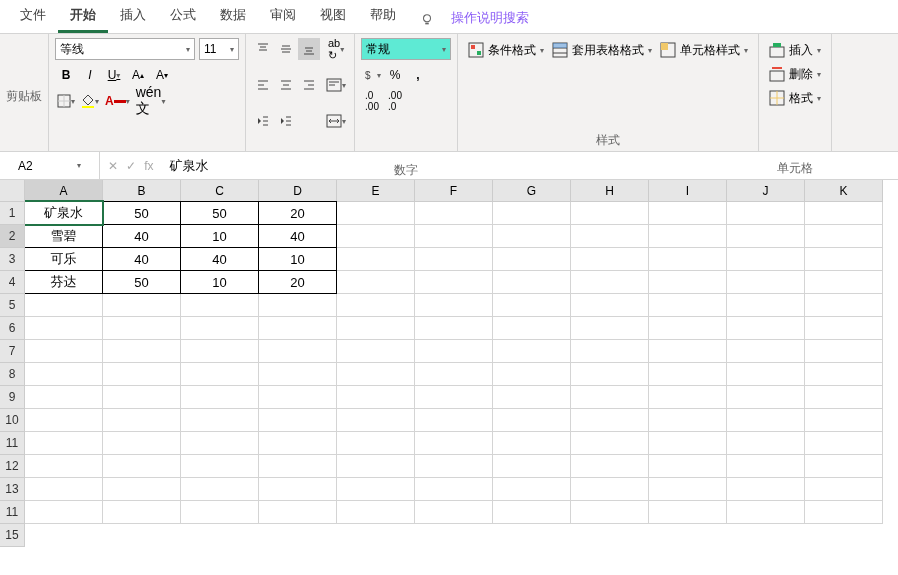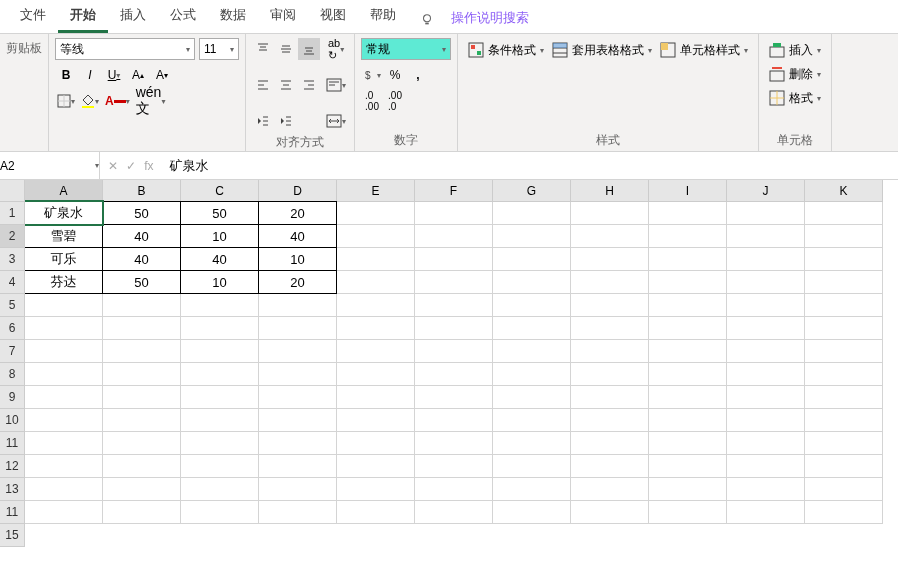--- a/index.html
+++ b/index.html
@@ -8,21 +8,21 @@
 
 .tabs { display: flex; background: #fff; border-bottom: 1px solid #d4d4d4; padding-left: 8px; }
 .tab { padding: 6px 12px; cursor: pointer; color: #404040; font-size: 13px; }
 .tab.active { border-bottom: 3px solid #217346; font-weight: bold; }
 .tab.search { display: flex; align-items: flex-end; gap: 17px; color: #8b5cf6; }
 .bulb { width: 14px; height: 14px; }
 
 
 .ribbon { display: flex; background: #f3f2f1; border-bottom: 1px solid #d4d4d4; height: 118px; }
 .group { border-right: 1px solid #d4d4d4; padding: 4px 6px 2px; display: flex; flex-direction: column; justify-content: space-between; }
-.group-label { text-align: center; color: #666; font-size: 12px; padding-top: 2px; }
+.group-label { text-align: center; color: #666; font-size: 12px; padding-top: 2px; margin-top: 48px; }
 .group-content { display: flex; gap: 4px; flex: 1; }
 
 
 .clipboard-main { display: flex; flex-direction: column; align-items: center; justify-content: center; padding: 0 4px; }
 .paste-icon { width: 28px; height: 32px; }
 .clipboard-side { display: flex; flex-direction: column; gap: 6px; padding: 2px; }
 .mini-icon { width: 16px; height: 16px; cursor: pointer; }
 
 
 .font-top { display: flex; gap: 4px; align-items: center; }
@@ -38,21 +38,21 @@
 .align-row { display: flex; gap: 1px; }
 
 
 .num-combo { border: 1px solid #ababab; background: #5eead4; height: 22px; width: 90px; padding: 0 4px; display: flex; align-items: center; justify-content: space-between; }
 
 
 .style-item, .cell-item { display: flex; align-items: center; gap: 4px; height: 24px; cursor: pointer; padding: 0 4px; white-space: nowrap; }
 
 
 .formula-bar { display: flex; align-items: center; border-bottom: 1px solid #d4d4d4; height: 28px; background: #fff; }
-.name-box { width: 100px; border-right: 1px solid #d4d4d4; height: 100%; display: flex; align-items: center; padding: 0 0; justify-content: space-between; }
+.name-box { width: 100px; border-right: 1px solid #d4d4d4; height: 100%; display: flex; align-items: center; padding: 0 18px; justify-content: space-between; }
 .fx-controls { display: flex; align-items: center; gap: 8px; padding: 0 8px; color: #aaa; }
 .fx-input { flex: 1; padding: 0 8px; font-size: 13px; }
 
 
 .grid-area { display: flex; }
 .row-headers { display: flex; flex-direction: column; }
 .corner { width: 25px; height: 22px; background: #e6e6e6; border-right: 1px solid #ccc; border-bottom: 1px solid #ccc; }
 .row-head { width: 25px; height: 23px; background: #e6e6e6; border-right: 1px solid #ccc; border-bottom: 1px solid #ccc; display: flex; align-items: center; justify-content: center; font-size: 12px; color: #333; }
 .row-head.sel { background: #d2d2d2; }
 .grid-main { flex: 1; overflow: hidden; }

